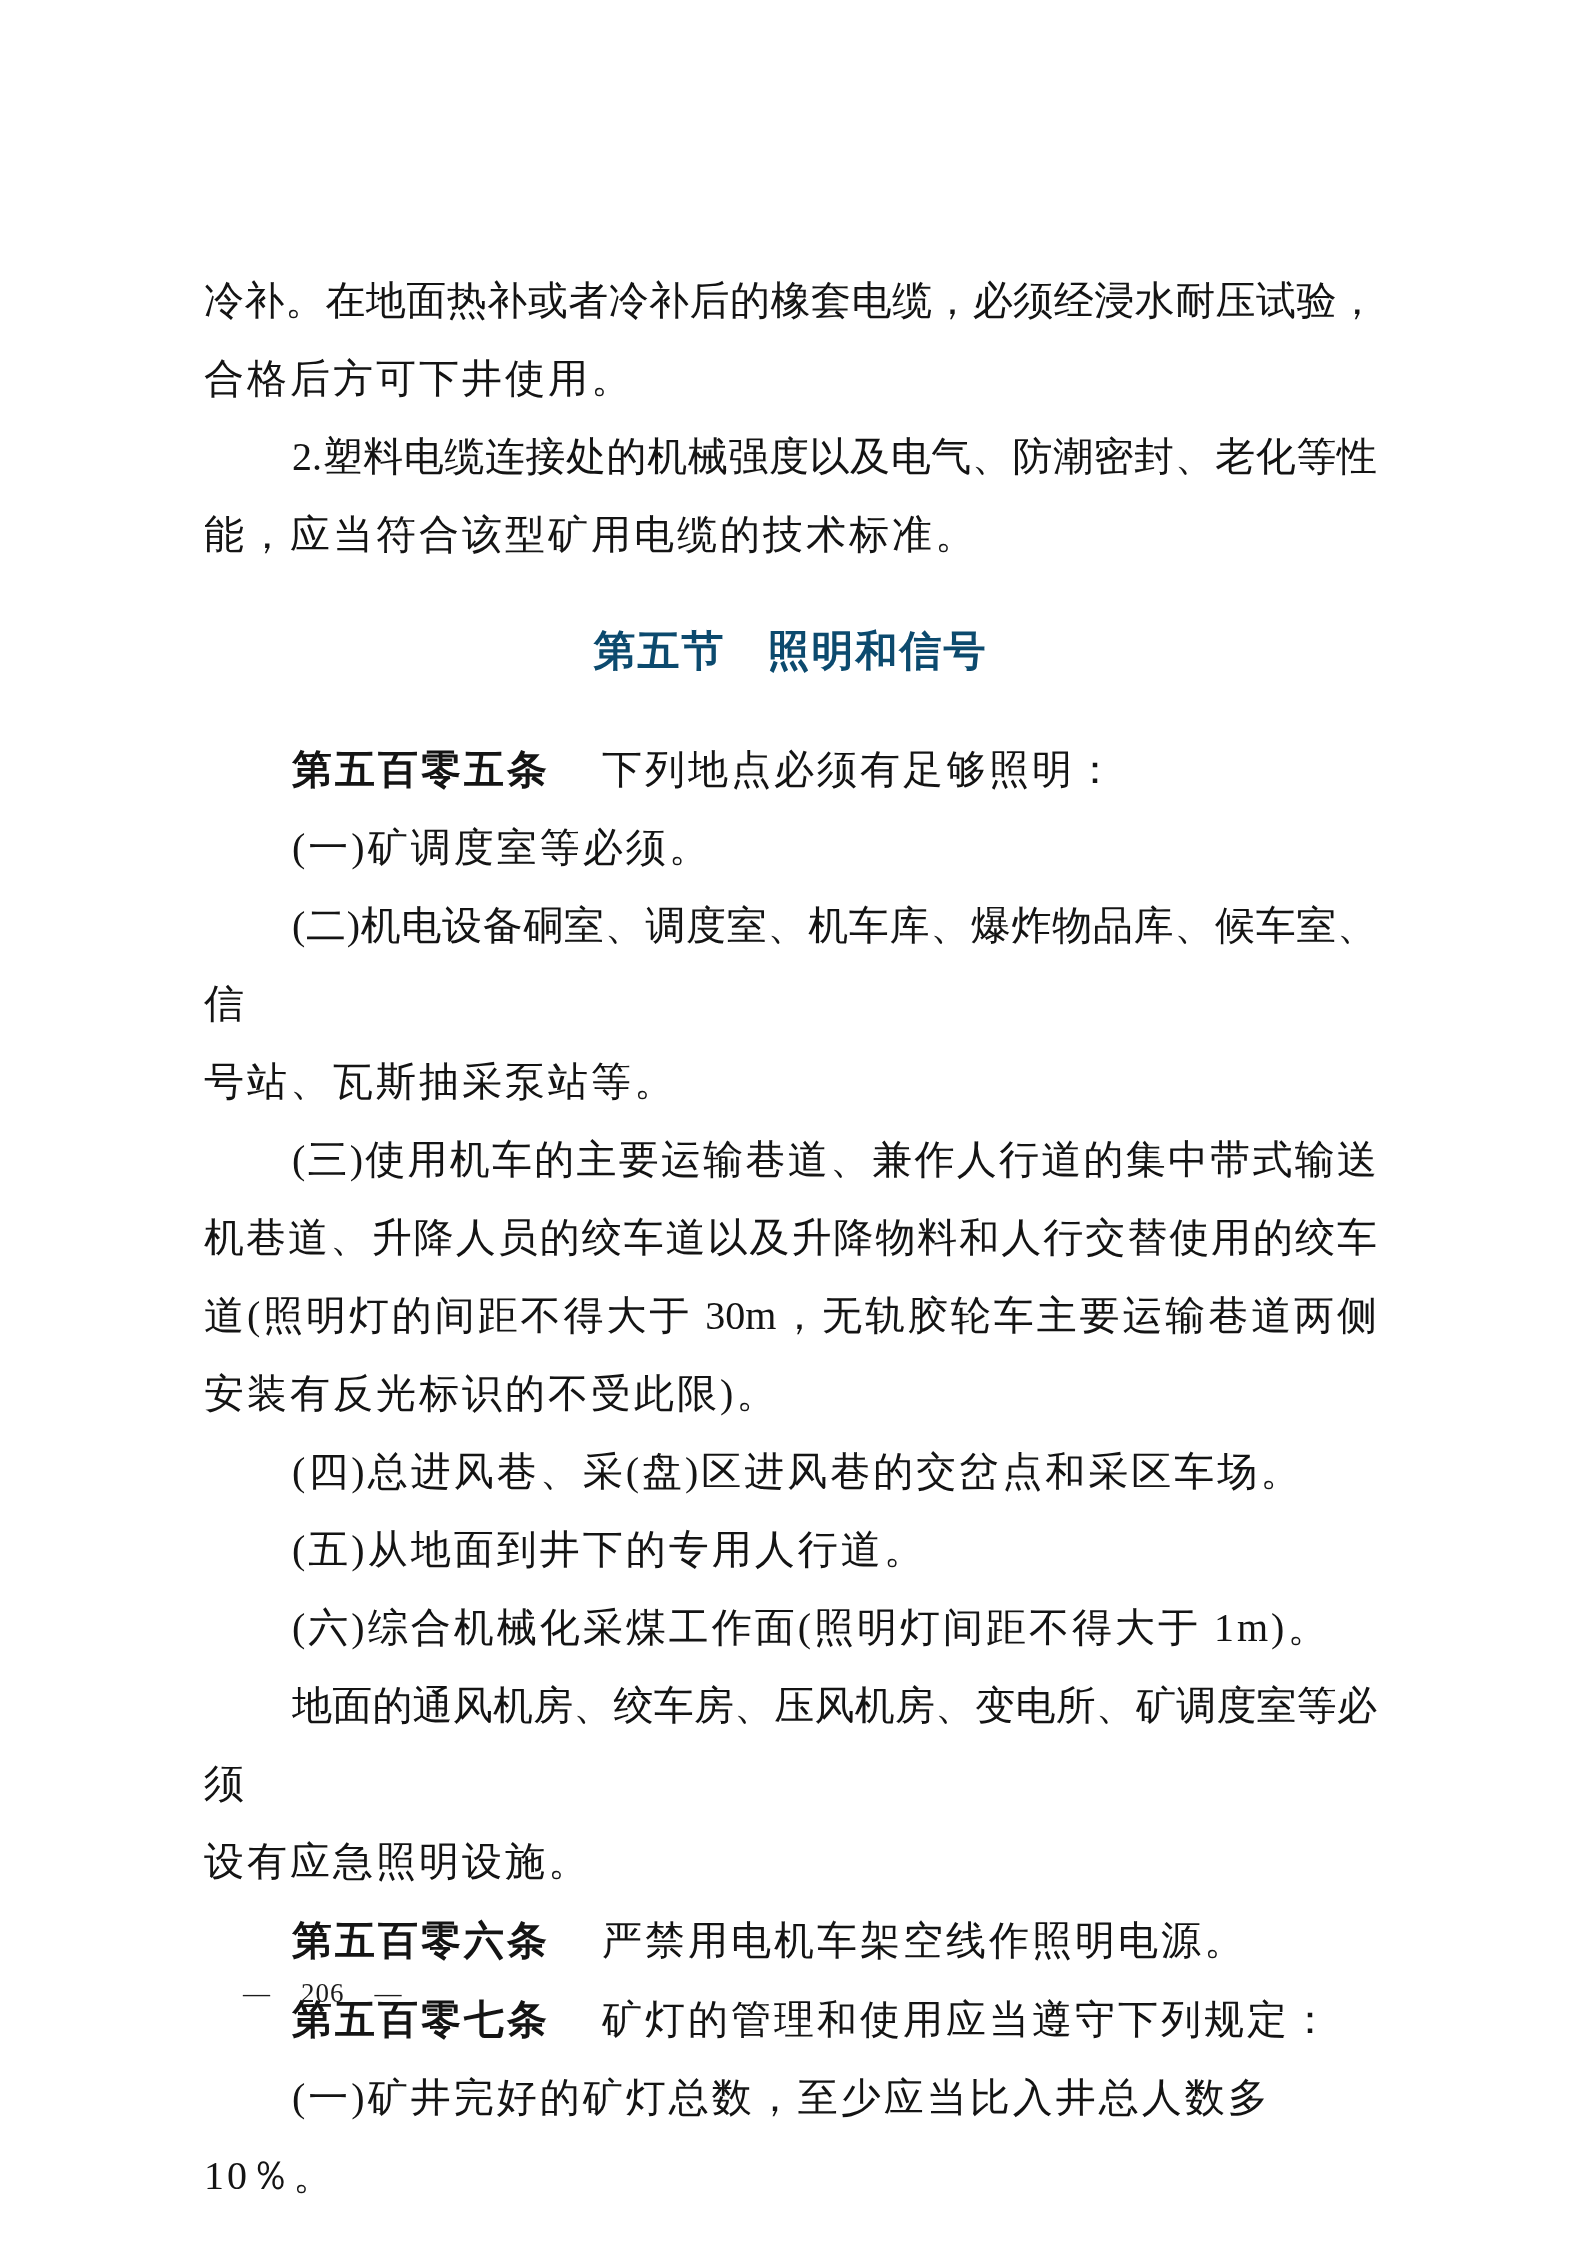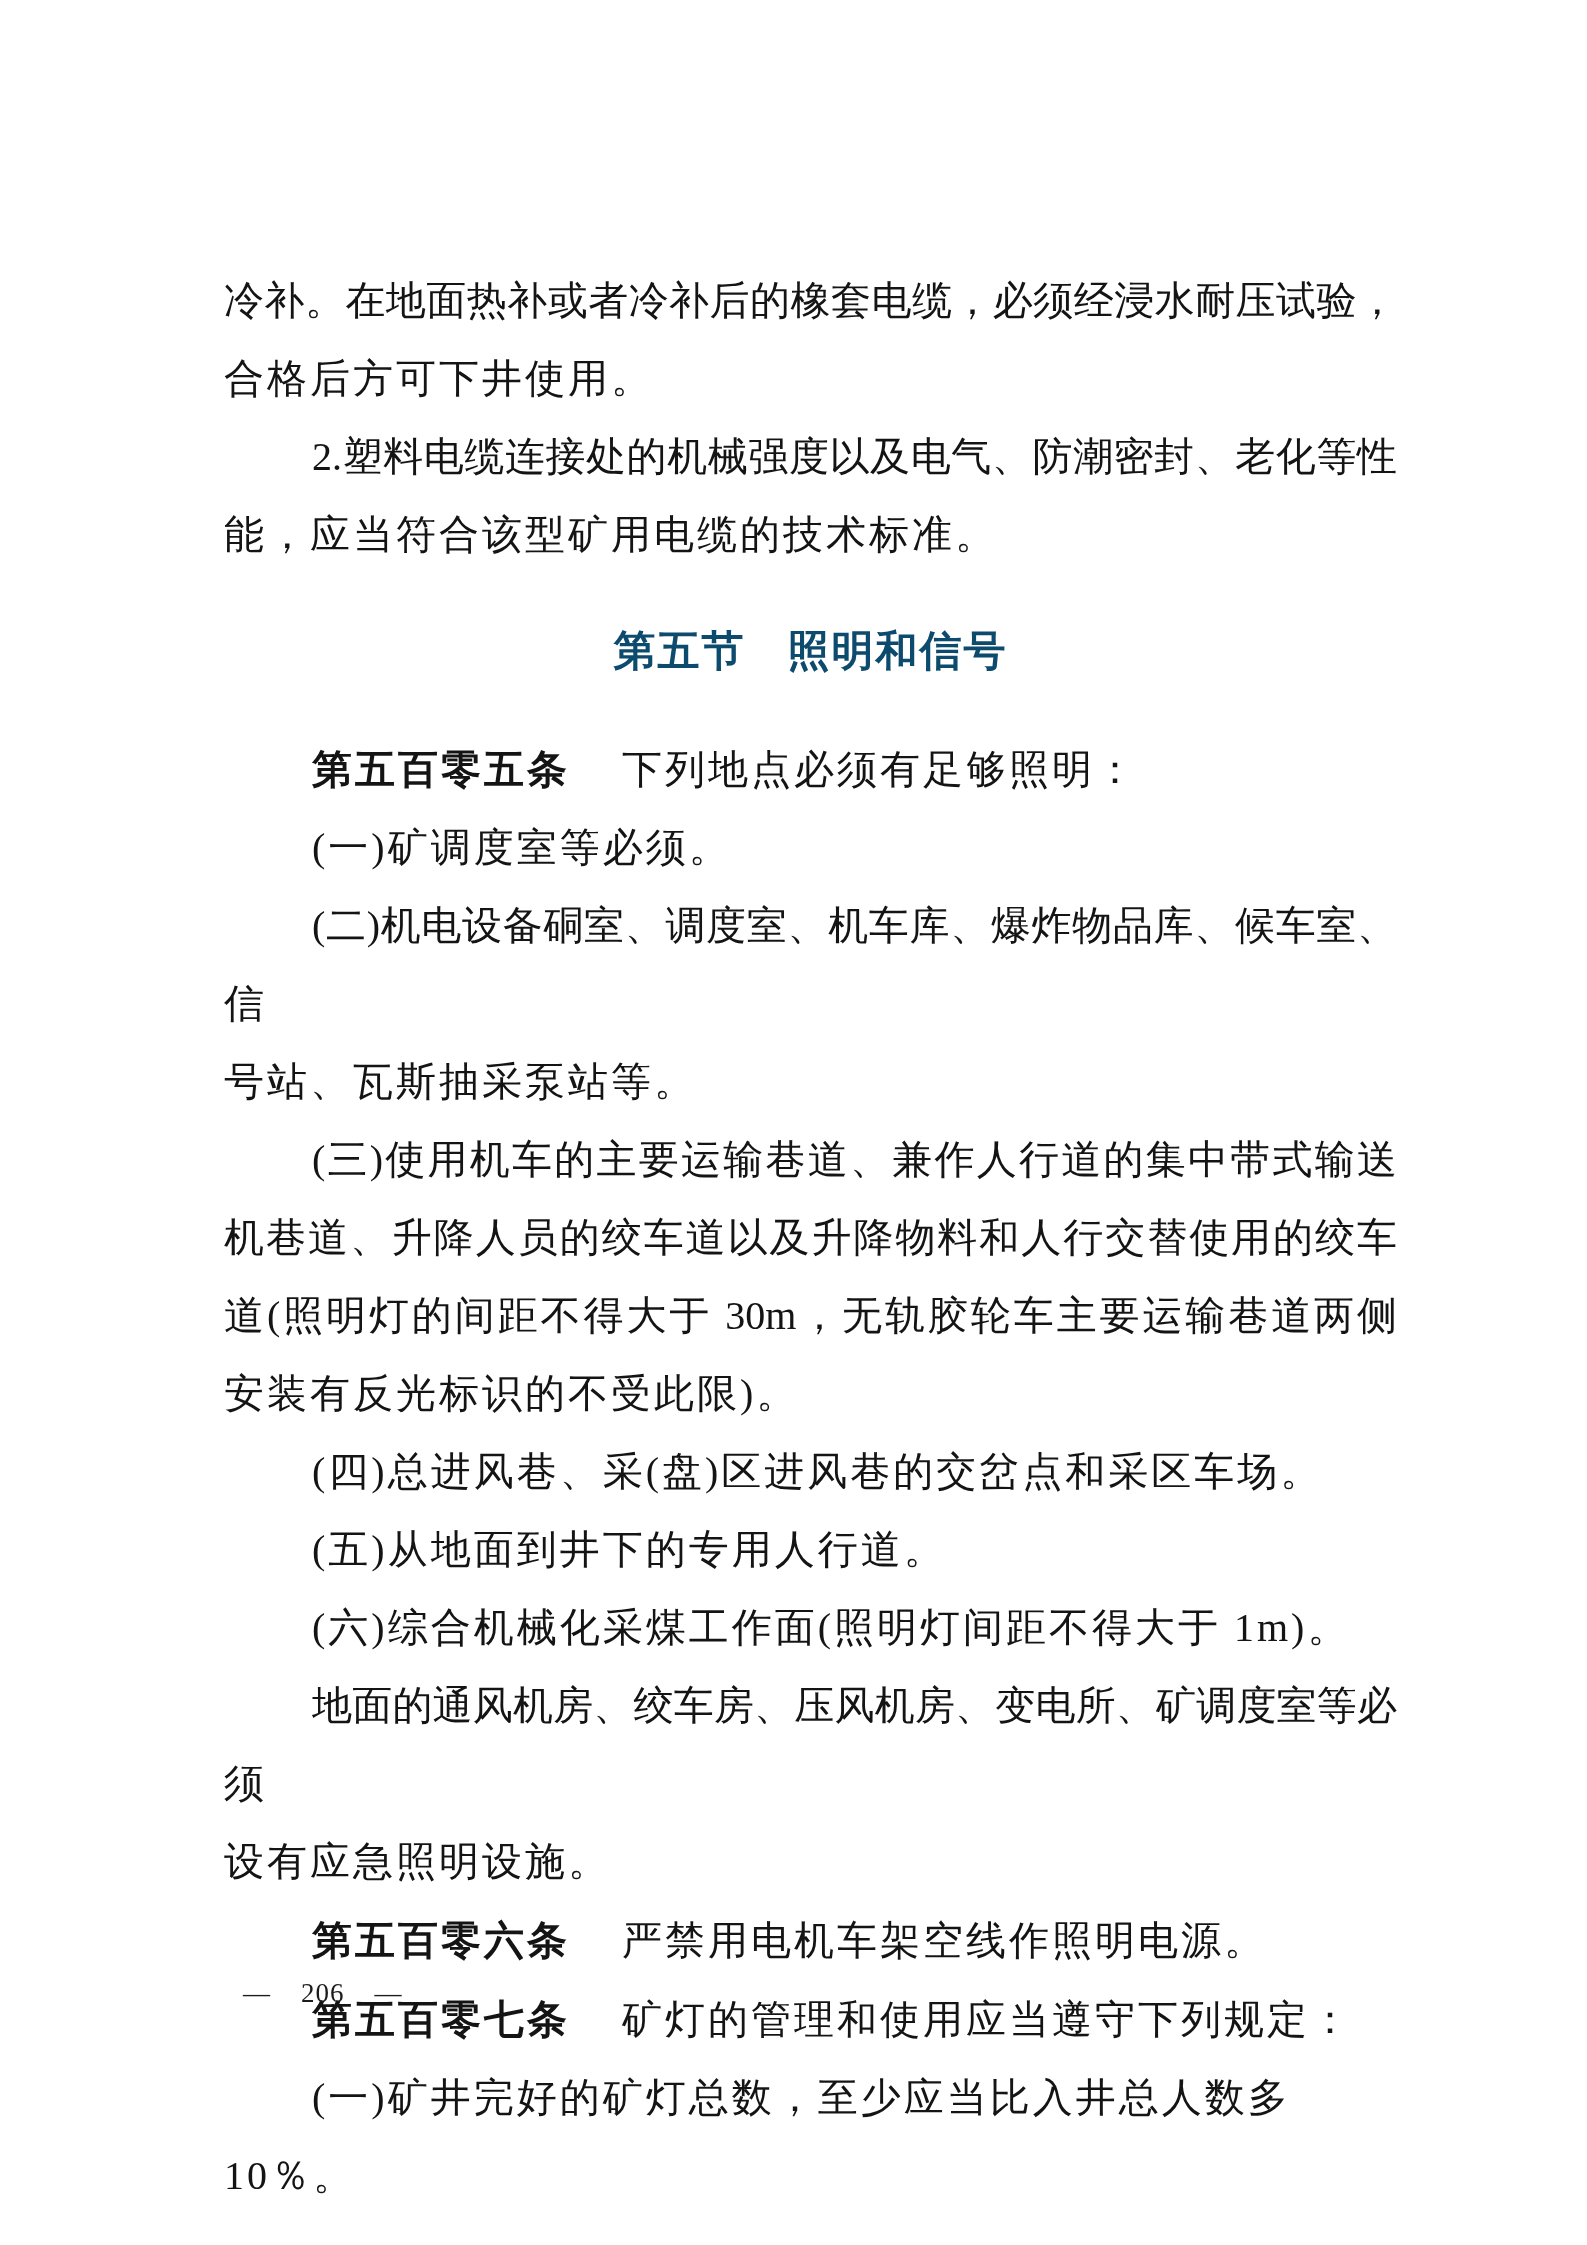--- a/index.html
+++ b/index.html
@@ -7,21 +7,21 @@
     width: 1587px;
     height: 2245px;
     background: #ffffff;
     position: relative;
     font-family: "Liberation Serif", "DejaVu Serif", serif;
     color: #141414;
     overflow: hidden;
   }
   .textblock {
     position: absolute;
-    left: 224px;
+    left: 204px;
     top: 262px;
     width: 1173px;
   }
   .line {
     margin: 0;
     font-size: 40px;
     line-height: 78px;
     letter-spacing: 3px;
   }
   .fill {

